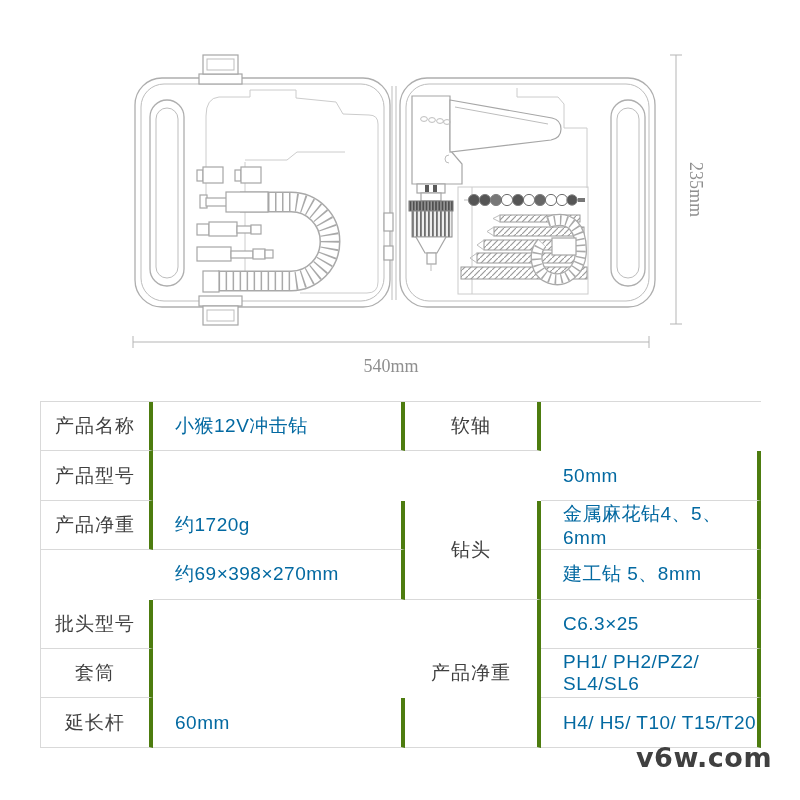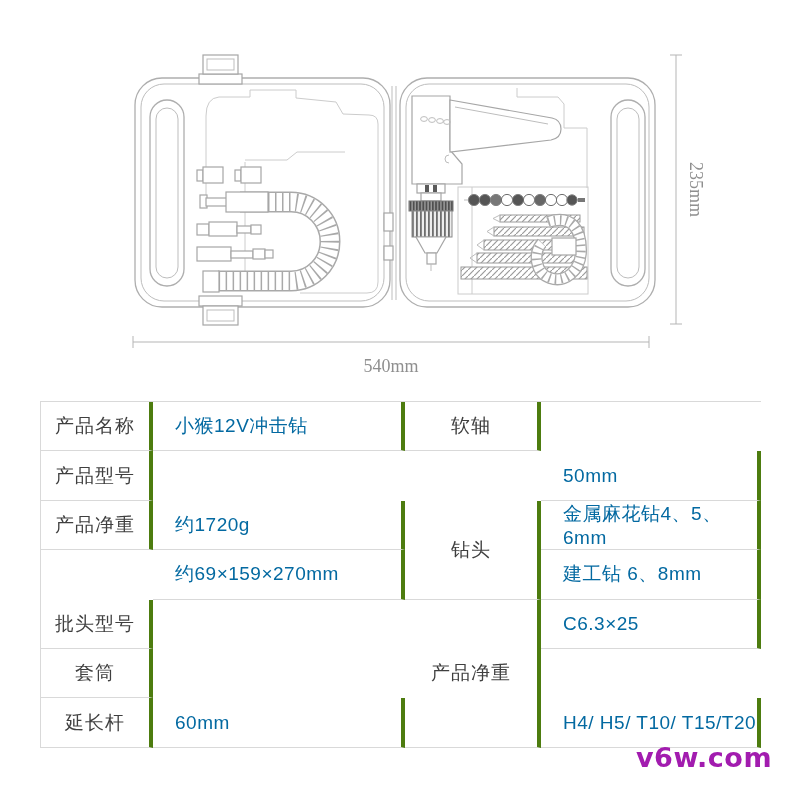--- a/index.html
+++ b/index.html
@@ -24,21 +24,21 @@
   #spec{position:absolute;left:40px;top:401px;width:720px;
         display:grid;grid-template-columns:112px 252px 136px 220px;
         grid-auto-rows:49.4px;border-top:1px solid #d9d9d9;border-left:1px solid #d9d9d9;
         background:#fff;}
   #spec .cell{border-right:4px solid #4d7c0f;border-bottom:1px solid #d9d9d9;
         display:flex;align-items:center;font-size:19px;background:#fff;}
   #spec .lbl{justify-content:center;color:#3f3f3f;letter-spacing:1px;}
   #spec .val{justify-content:flex-start;padding-left:22px;color:#0369a1;letter-spacing:0.5px;}
   
   #watermark{position:absolute;left:636px;top:742px;font-size:27px;font-weight:bold;
-        color:#a21caf;letter-spacing:0.5px;font-family:"DejaVu Sans",sans-serif;}
+        color:#404040;letter-spacing:0.5px;font-family:"DejaVu Sans",sans-serif;}
 </style>
 </head>
 <body>
 
 <div id="page">
 
   <svg id="drawing" viewBox="0 0 800 400" xmlns="http://www.w3.org/2000/svg">
     <defs>
       <pattern id="ribs" width="4" height="30" patternUnits="userSpaceOnUse">
         <rect width="4" height="30" fill="#ededed"></rect>
@@ -198,28 +198,29 @@
     <div class="cell lbl" style="grid-column:3;grid-row:1">软轴</div>
 
     <div class="cell lbl" style="grid-column:1;grid-row:2">产品型号</div>
     <div class="cell val" style="grid-column:4;grid-row:2">50mm</div>
 
     <div class="cell lbl" style="grid-column:1;grid-row:3">产品净重</div>
     <div class="cell val" style="grid-column:2;grid-row:3">约1720g</div>
     <div class="cell lbl" style="grid-column:3;grid-row:3 / span 2">钻头</div>
     <div class="cell val" style="grid-column:4;grid-row:3">金属麻花钻4、5、6mm</div>
 
-    <div class="cell val" style="grid-column:2;grid-row:4">约69×159×270mm</div>
-    <div class="cell val" style="grid-column:4;grid-row:4">建工钻 6、8mm</div>
+    <div class="cell val" style="grid-column:2;grid-row:4">约69×398×270mm</div>
+    <div class="cell val" style="grid-column:4;grid-row:4">建工钻 5、8mm</div>
 
     <div class="cell lbl" style="grid-column:1;grid-row:5">批头型号</div>
     <div class="cell lbl" style="grid-column:3;grid-row:5 / span 3">产品净重</div>
     <div class="cell val" style="grid-column:4;grid-row:5">C6.3×25</div>
 
     <div class="cell lbl" style="grid-column:1;grid-row:6">套筒</div>
+    <div class="cell val" style="grid-column:4;grid-row:6">PH1/ PH2/PZ2/ SL4/SL6</div>
 
     <div class="cell lbl" style="grid-column:1;grid-row:7">延长杆</div>
     <div class="cell val" style="grid-column:2;grid-row:7">60mm</div>
     <div class="cell val" style="grid-column:4;grid-row:7">H4/ H5/ T10/ T15/T20</div>
   </div>
 
   <div id="watermark">v6w.com</div>
 </div>
 
 </body></html>

